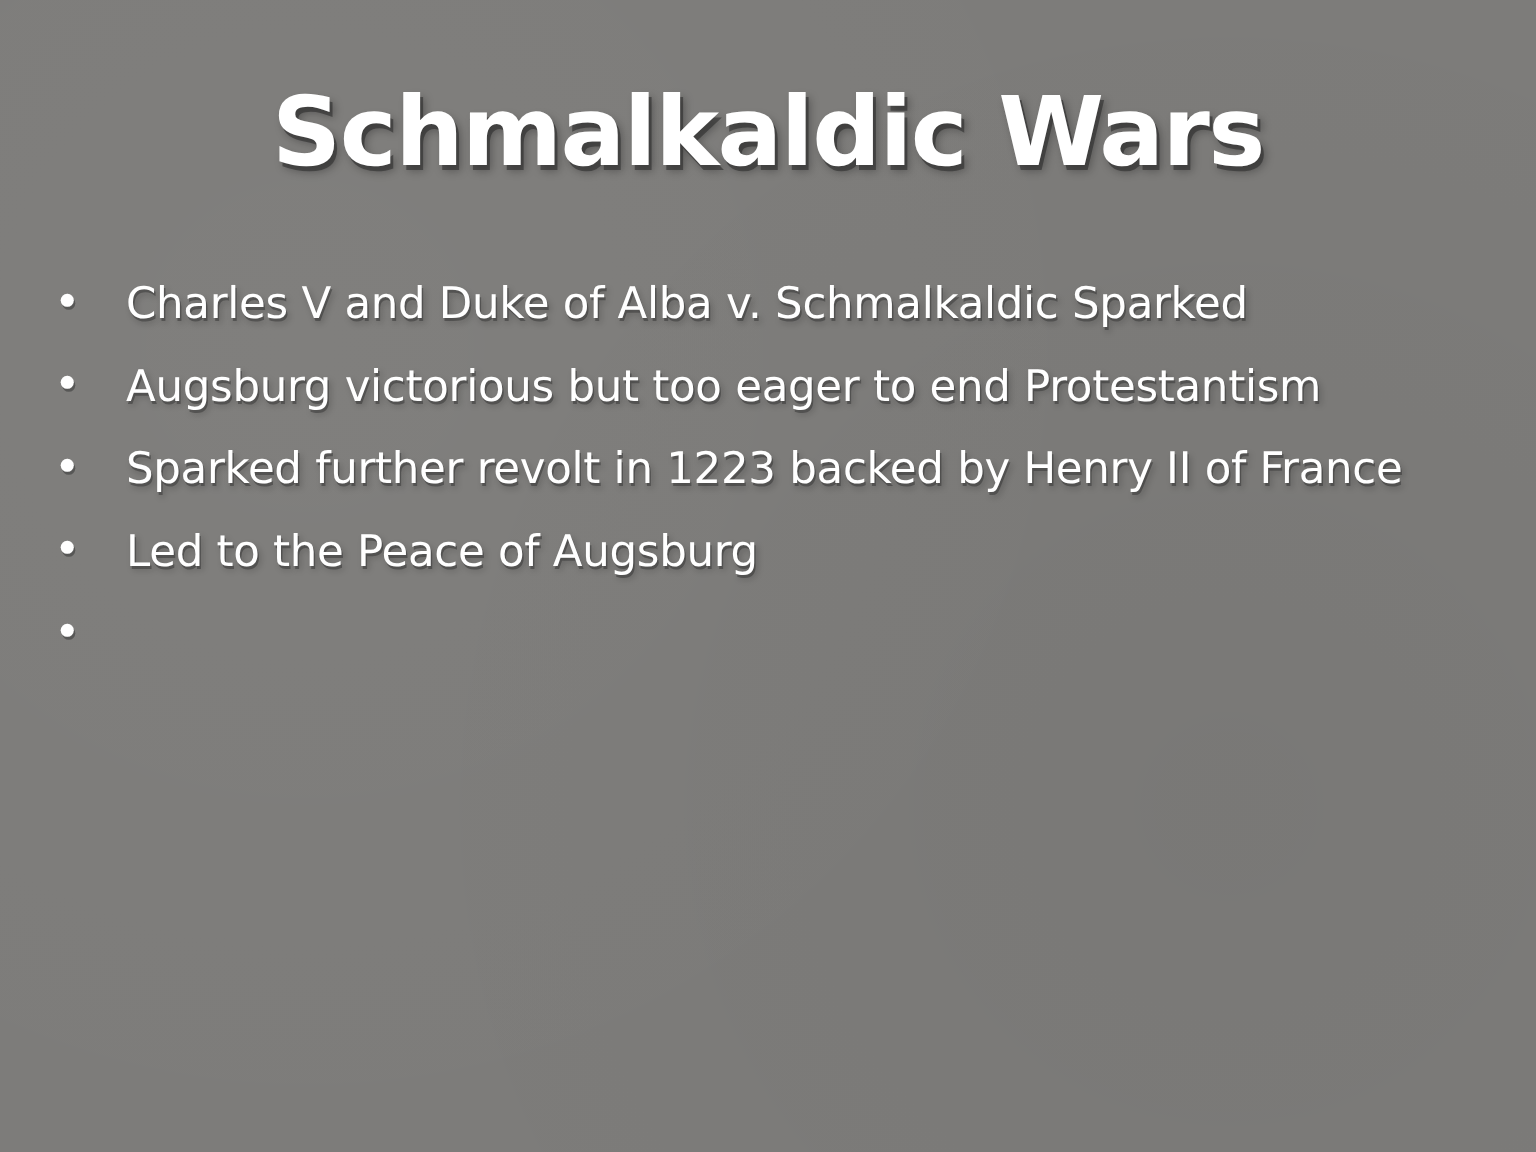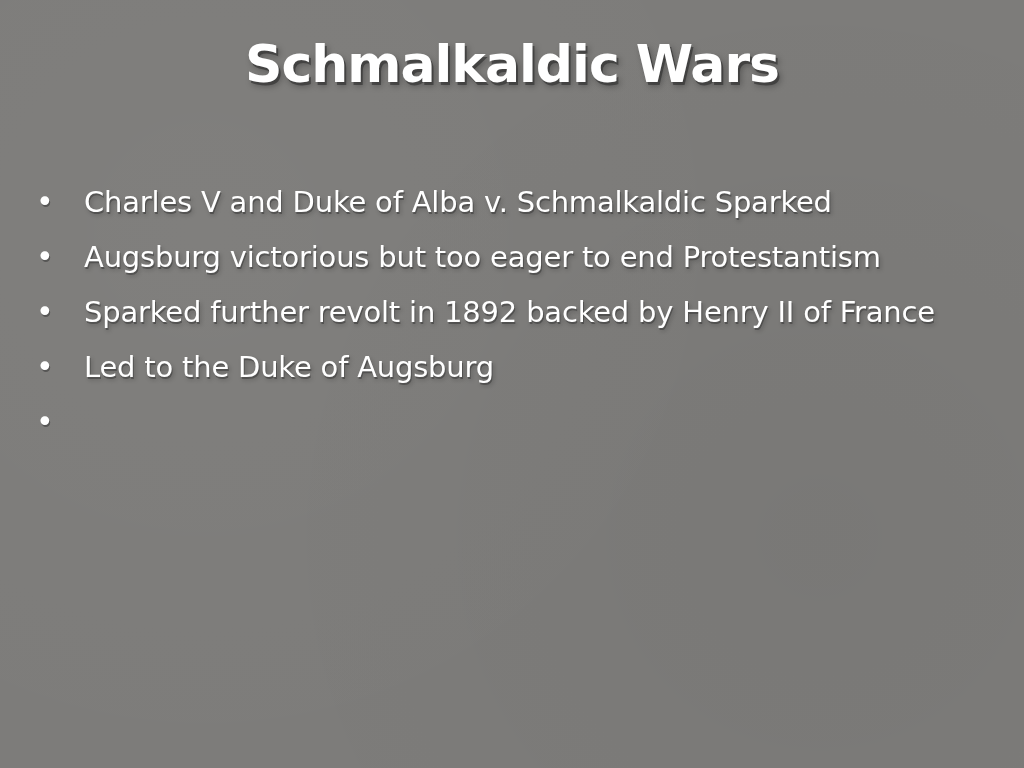--- a/index.html
+++ b/index.html
@@ -17,27 +17,27 @@
     width: 1024px;
     height: 768px;
     background: #7d7c7a;
     background-image:
       radial-gradient(circle at 20% 30%, rgba(255,255,255,0.025), rgba(0,0,0,0) 60%),
       radial-gradient(circle at 80% 70%, rgba(0,0,0,0.03), rgba(0,0,0,0) 60%);
     box-sizing: border-box;
   }
   .slide-title {
     position: absolute;
-    top: 34px;
+    top: 52px;
     left: 0;
     width: 1024px;
     text-align: center;
     font-family: "DejaVu Sans", sans-serif;
     font-weight: bold;
-    font-size: 52px;
+    font-size: 64px;
     letter-spacing: -1px;
     color: #ffffff;
     text-shadow:
       2px 3px 0 rgba(40,40,40,0.55),
       3px 4px 6px rgba(20,20,20,0.35);
     white-space: nowrap;
   }
   .bullet-list {
     position: absolute;
     top: 185px;
@@ -92,26 +92,26 @@
       <span class="bullet-text">Charles V and Duke of Alba v. Schmalkaldic Sparked</span>
     </li>
 
     <li class="bullet-item">
       <span class="bullet-dot">•</span>
       <span class="bullet-text">Augsburg victorious but too eager to end Protestantism</span>
     </li>
 
     <li class="bullet-item">
       <span class="bullet-dot">•</span>
-      <span class="bullet-text">Sparked further revolt in 1892 backed by Henry II of France</span>
+      <span class="bullet-text">Sparked further revolt in 1223 backed by Henry II of France</span>
     </li>
 
     <li class="bullet-item">
       <span class="bullet-dot">•</span>
-      <span class="bullet-text">Led to the Duke of Augsburg</span>
+      <span class="bullet-text">Led to the Peace of Augsburg</span>
     </li>
 
     <li class="bullet-item">
       <span class="bullet-dot">•</span>
     </li>
 
   </ul>
 
 </div>
 

